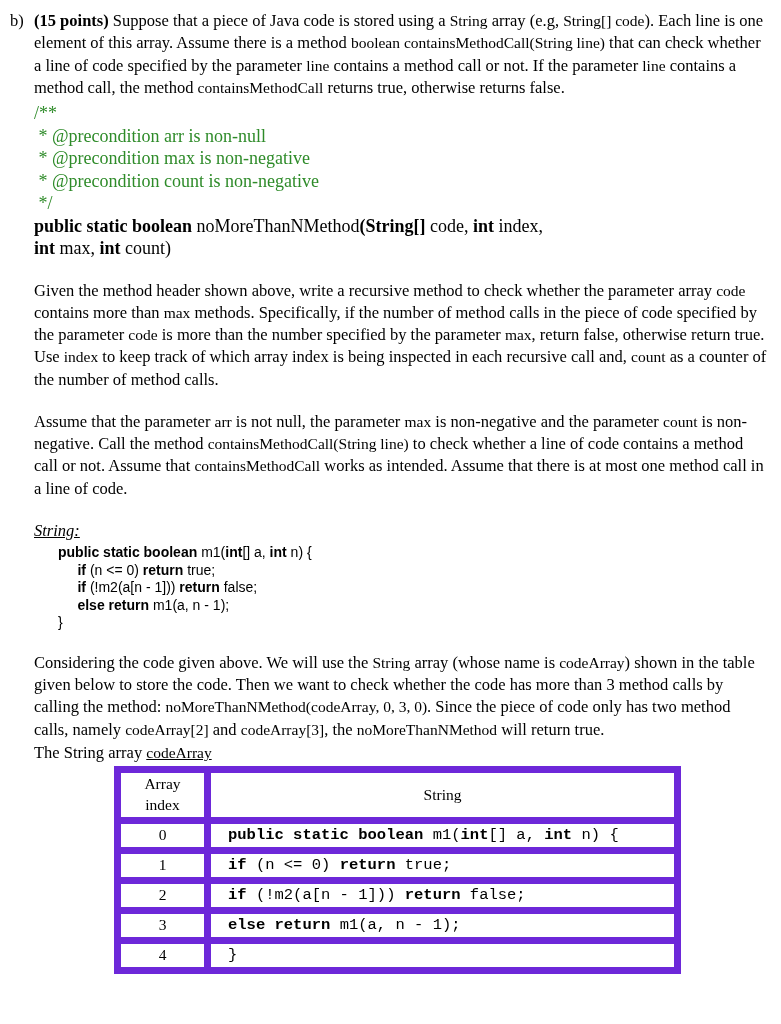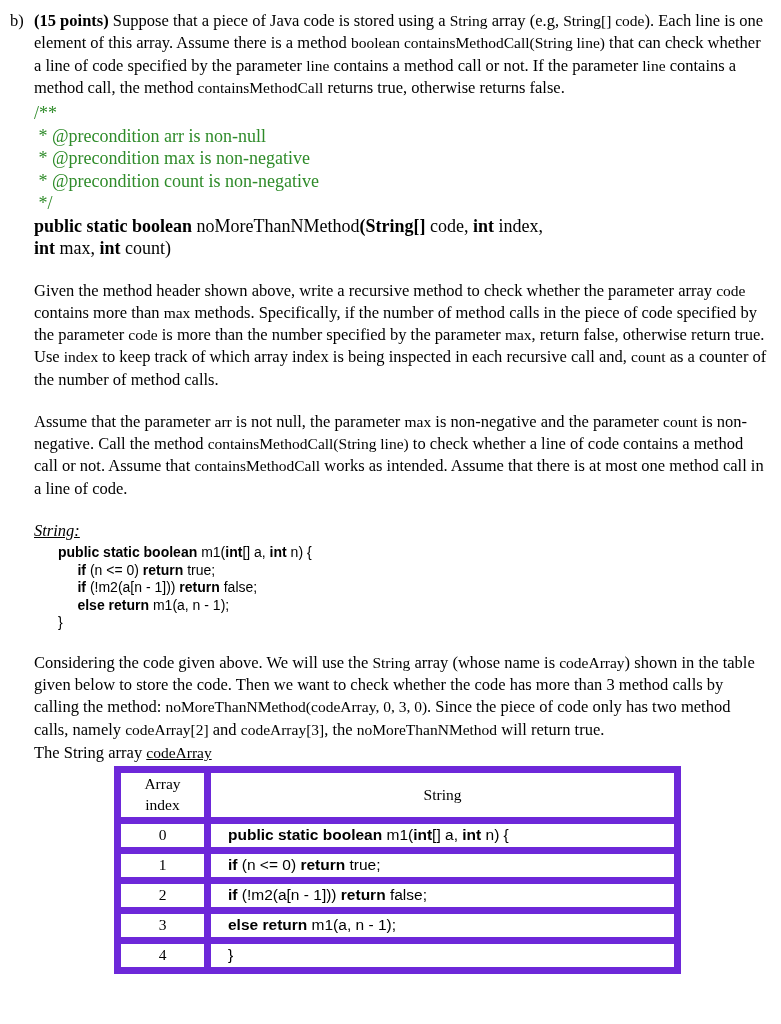--- a/index.html
+++ b/index.html
@@ -55,21 +55,21 @@
       padding: 1px 6px;
       font-size: 15.5px;
       text-align: left;
       vertical-align: middle;
     }
     table.code-array th {
       font-weight: normal;
       text-align: center;
     }
     table.code-array td.idx { text-align: center; width: 90px; }
-    table.code-array td.str { font-family: Liberation Sans, sans-serif; width: 470px; padding-left: 17px; }
+    table.code-array td.str { font-family: Liberation Mono, monospace; width: 470px; padding-left: 17px; }
     .table-title { margin-top: 1px; }
   </style>
 </head>
 <body>
 
 <div class="header-row">
   <div class="list-label">b)</div>
   <div class="content-col">
 
     <p>

